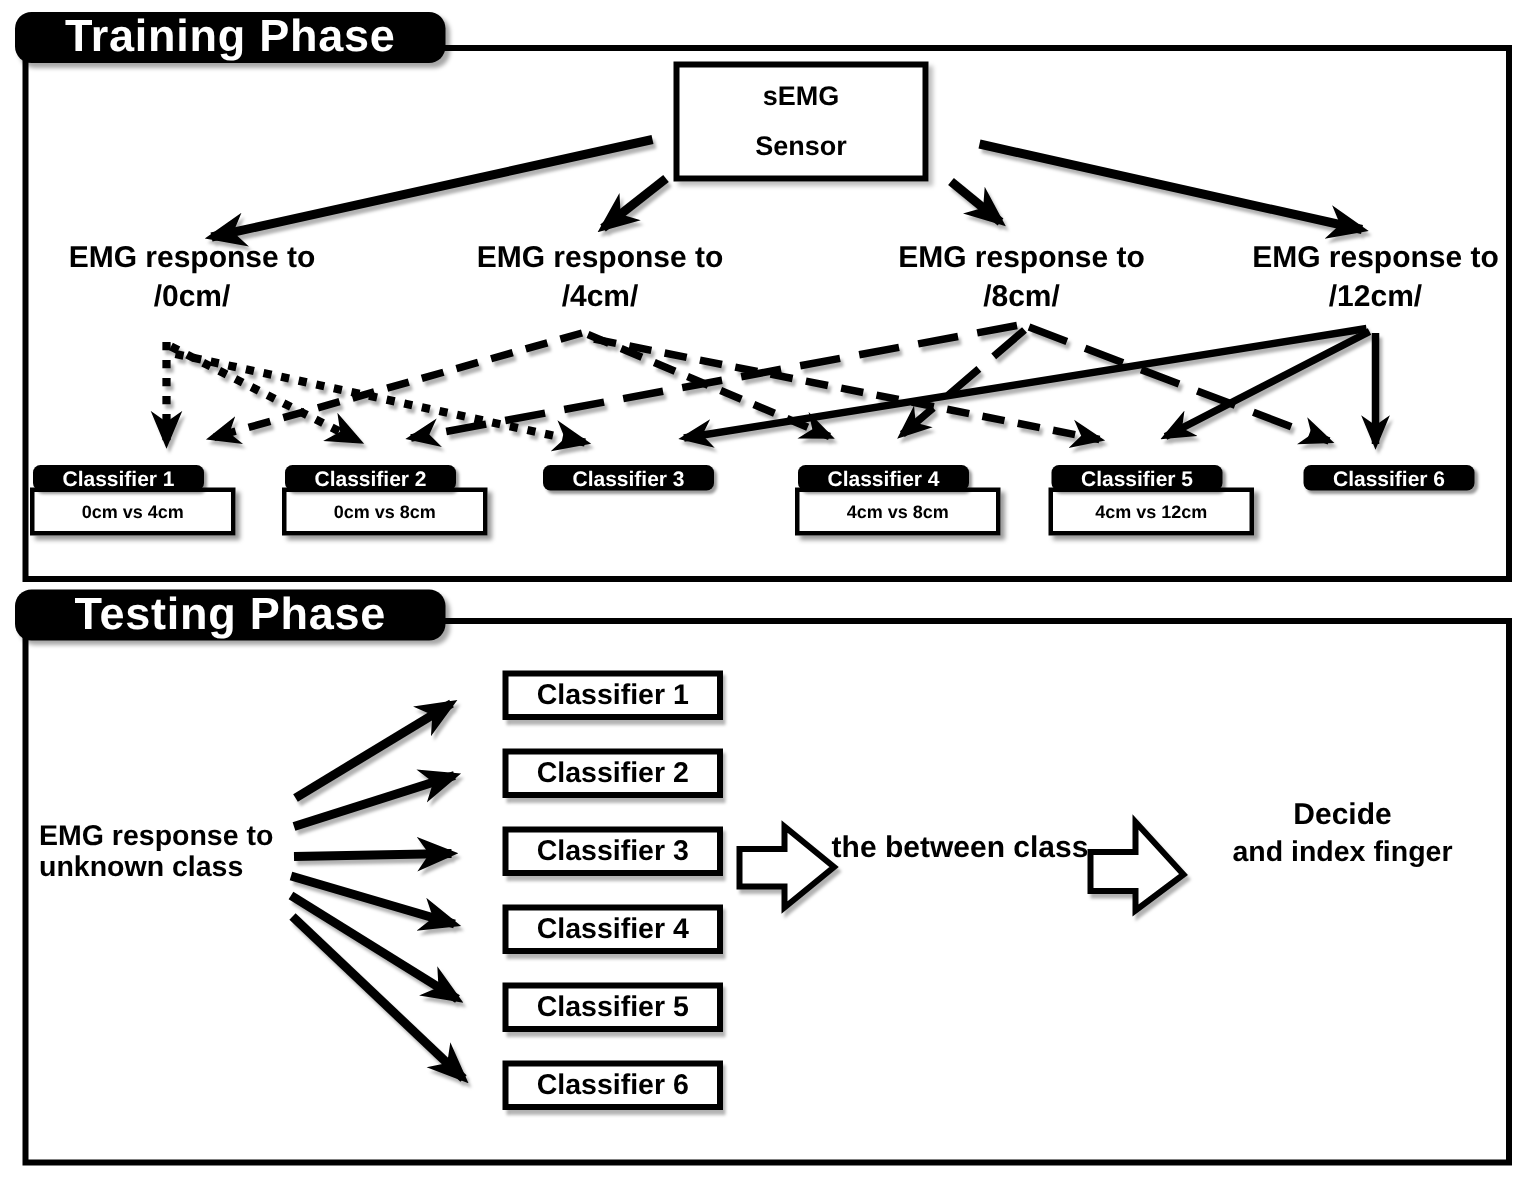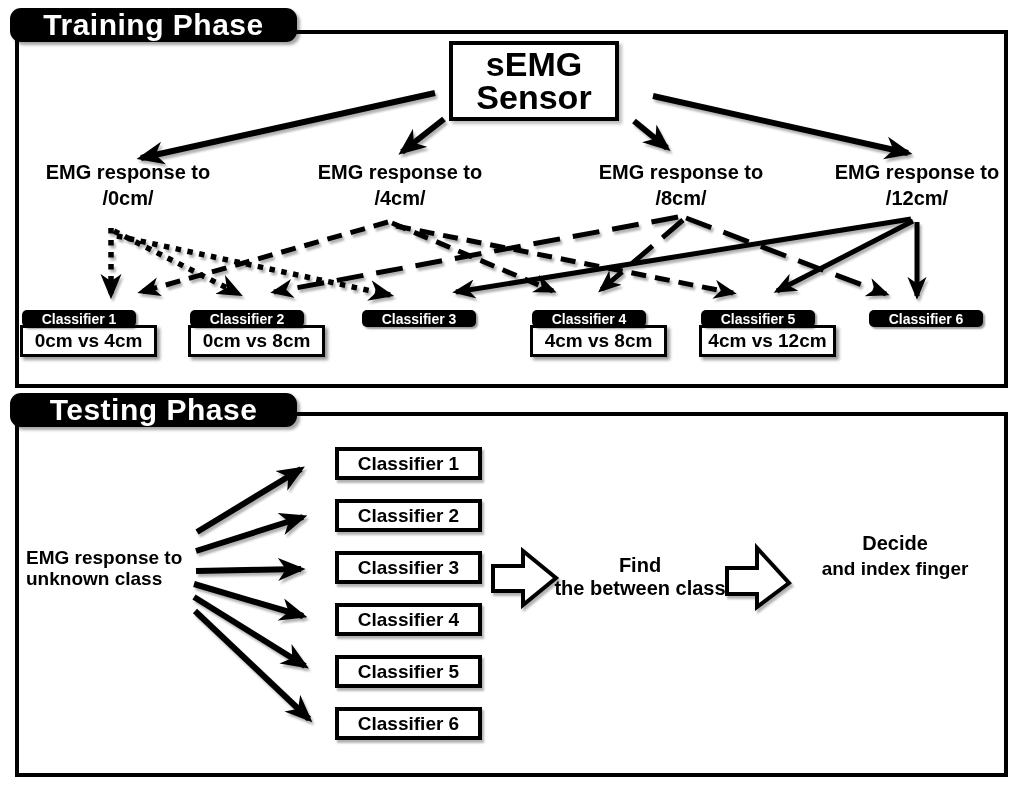--- a/index.html
+++ b/index.html
@@ -14,34 +14,34 @@
   
   .phase-header{position:absolute;width:287px;height:34px;background:#000;color:#fff;
     border-radius:11px;display:flex;align-items:center;justify-content:center;
     font-size:30px;letter-spacing:.5px;z-index:4;box-shadow:3px 3px 3px rgba(0,0,0,.35);}
   .phase-header.train{left:10px;top:8px;}
   .phase-header.test{left:10px;top:393px;}
 
   
   .sensor{position:absolute;left:449px;top:41px;width:170px;height:80px;background:#fff;
     border:4px solid #000;box-sizing:border-box;display:flex;flex-direction:column;
-    align-items:center;justify-content:center;font-size:34px;line-height:33px;z-index:3;
+    align-items:center;justify-content:center;font-size:18px;line-height:33px;z-index:3;
     box-shadow:3px 3px 3px rgba(0,0,0,.25);}
 
   
   .resp{position:absolute;top:159px;width:230px;text-align:center;font-size:20px;line-height:26px;z-index:3;}
 
   
   .tcls{position:absolute;top:310px;width:137px;z-index:3;}
   .tcls .tab{position:relative;z-index:2;margin-left:2px;width:114px;height:17px;background:#000;
     color:#fff;border-radius:5px;display:flex;align-items:center;justify-content:center;
     font-size:14px;box-shadow:2px 2px 2px rgba(0,0,0,.4);box-sizing:border-box;}
   .tcls .tbox{position:relative;z-index:1;margin-top:-2px;height:32px;background:#fff;
     border:3px solid #000;box-sizing:border-box;display:flex;align-items:center;justify-content:center;
-    font-size:19px;box-shadow:3px 3px 3px rgba(0,0,0,.4);}
+    font-size:12px;box-shadow:3px 3px 3px rgba(0,0,0,.4);}
 
   
   .qcls{position:absolute;left:335px;width:147px;height:33px;background:#fff;border:4px solid #000;
     box-sizing:border-box;display:flex;align-items:center;justify-content:center;font-size:19px;
     z-index:3;box-shadow:2px 3px 2px rgba(0,0,0,.3);}
 
   
   .unknown{position:absolute;left:26px;top:547px;width:170px;font-size:19px;line-height:21px;text-align:left;z-index:3;}
   .findlbl{position:absolute;left:545px;top:554px;width:190px;text-align:center;font-size:20px;line-height:23px;z-index:3;}
   .decide{position:absolute;left:795px;top:528px;width:200px;text-align:center;z-index:3;}
@@ -190,21 +190,20 @@
       <span>Classifier 4</span>
     </div>
   <div class="qcls" style="top:655px">
       <span>Classifier 5</span>
     </div>
   <div class="qcls" style="top:707px">
       <span>Classifier 6</span>
     </div>
 
   <div class="findlbl">
-    <div>Find</div>
     <div>the between class</div>
   </div>
 
   <div class="decide">
     <div class="dtitle">Decide</div>
     <div class="dline">and index finger</div>
   </div>
 
 </div>
 

